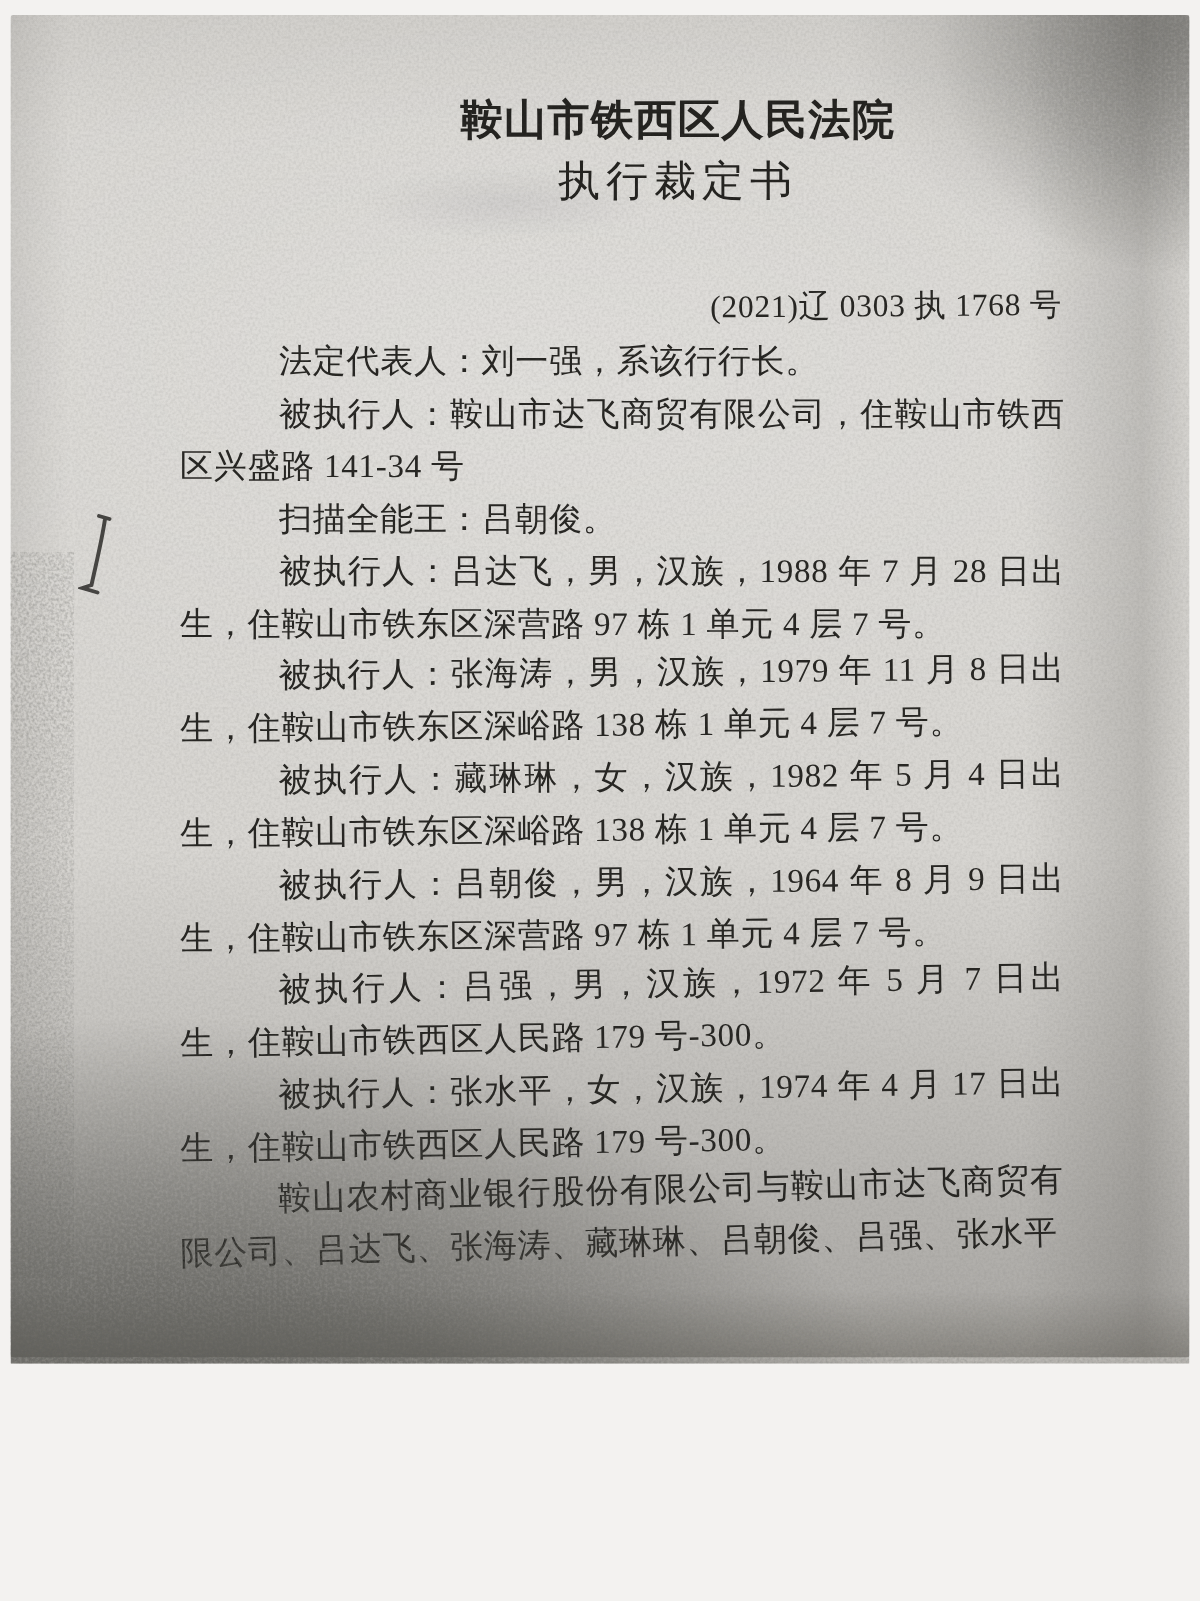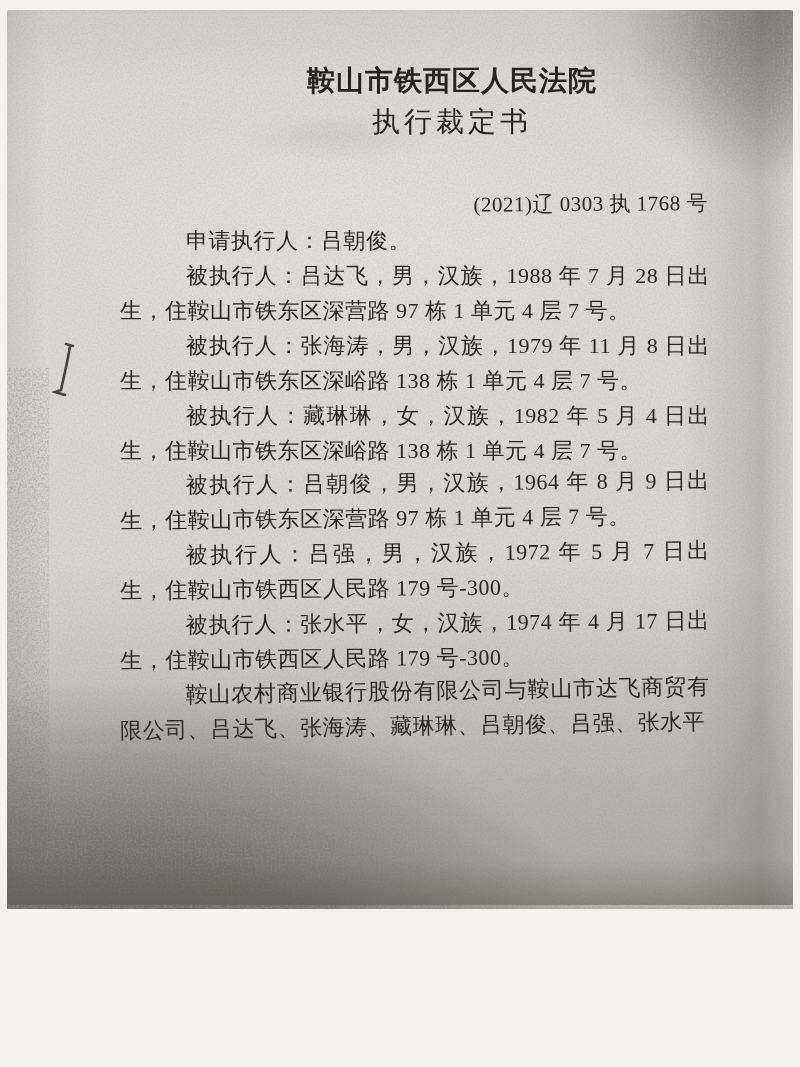--- a/index.html
+++ b/index.html
@@ -95,21 +95,23 @@
 
   <div class="paper"></div>
 
   <div class="title-block">
     <div class="court-name">鞍山市铁西区人民法院</div>
     <div class="doc-type">执行裁定书</div>
   </div>
 
   <div class="content">
     <div class="case-line">(2021)辽 0303 执 1768 号</div>
-    <p>申请执行人：吕朝俊。</p>
+    <p>法定代表人：刘一强，系该行行长。</p>
+    <p>被执行人：鞍山市达飞商贸有限公司，住鞍山市铁西区兴盛路 141-34 号</p>
+    <p>扫描全能王：吕朝俊。</p>
     <p>被执行人：吕达飞，男，汉族，1988 年 7 月 28 日出生，住鞍山市铁东区深营路 97 栋 1 单元 4 层 7 号。</p>
     <p>被执行人：张海涛，男，汉族，1979 年 11 月 8 日出生，住鞍山市铁东区深峪路 138 栋 1 单元 4 层 7 号。</p>
     <p>被执行人：藏琳琳，女，汉族，1982 年 5 月 4 日出生，住鞍山市铁东区深峪路 138 栋 1 单元 4 层 7 号。</p>
     <p>被执行人：吕朝俊，男，汉族，1964 年 8 月 9 日出生，住鞍山市铁东区深营路 97 栋 1 单元 4 层 7 号。</p>
     <p>被执行人：吕强，男，汉族，1972 年 5 月 7 日出生，住鞍山市铁西区人民路 179 号-300。</p>
     <p>被执行人：张水平，女，汉族，1974 年 4 月 17 日出生，住鞍山市铁西区人民路 179 号-300。</p>
     <p>鞍山农村商业银行股份有限公司与鞍山市达飞商贸有限公司、吕达飞、张海涛、藏琳琳、吕朝俊、吕强、张水平</p>
   </div>
 
   <svg class="ink-mark" width="34" height="70" viewBox="0 0 34 70">

